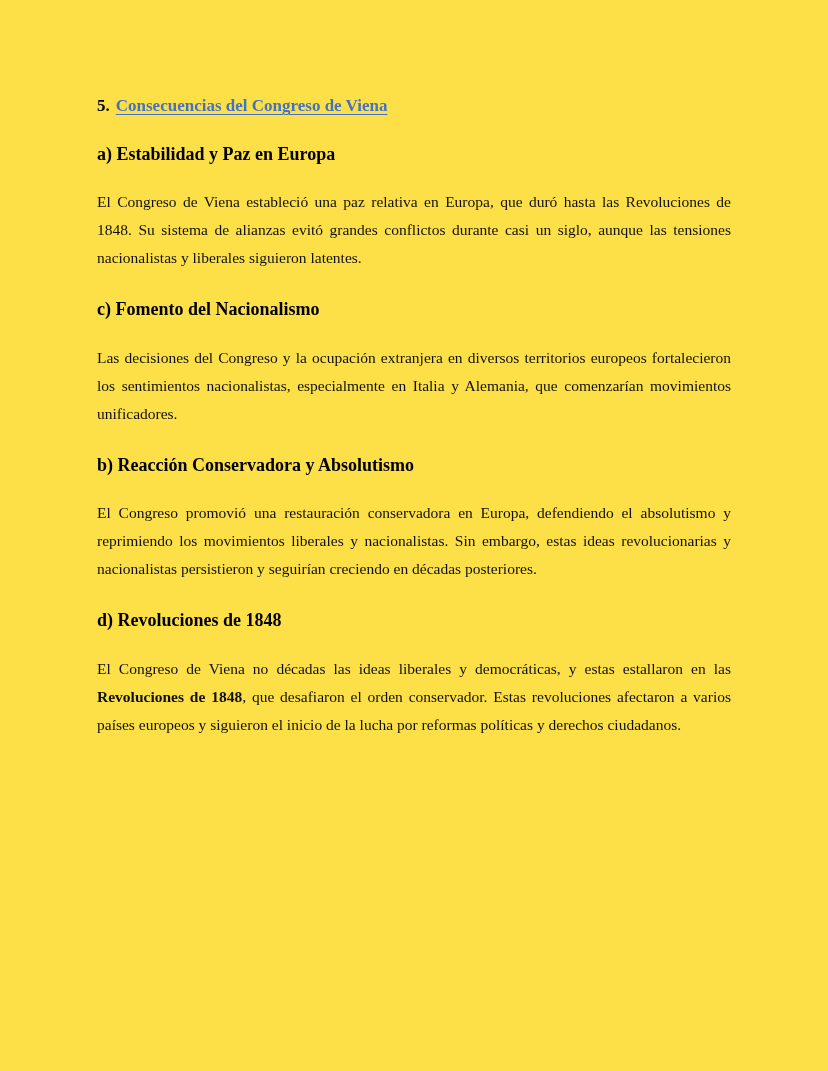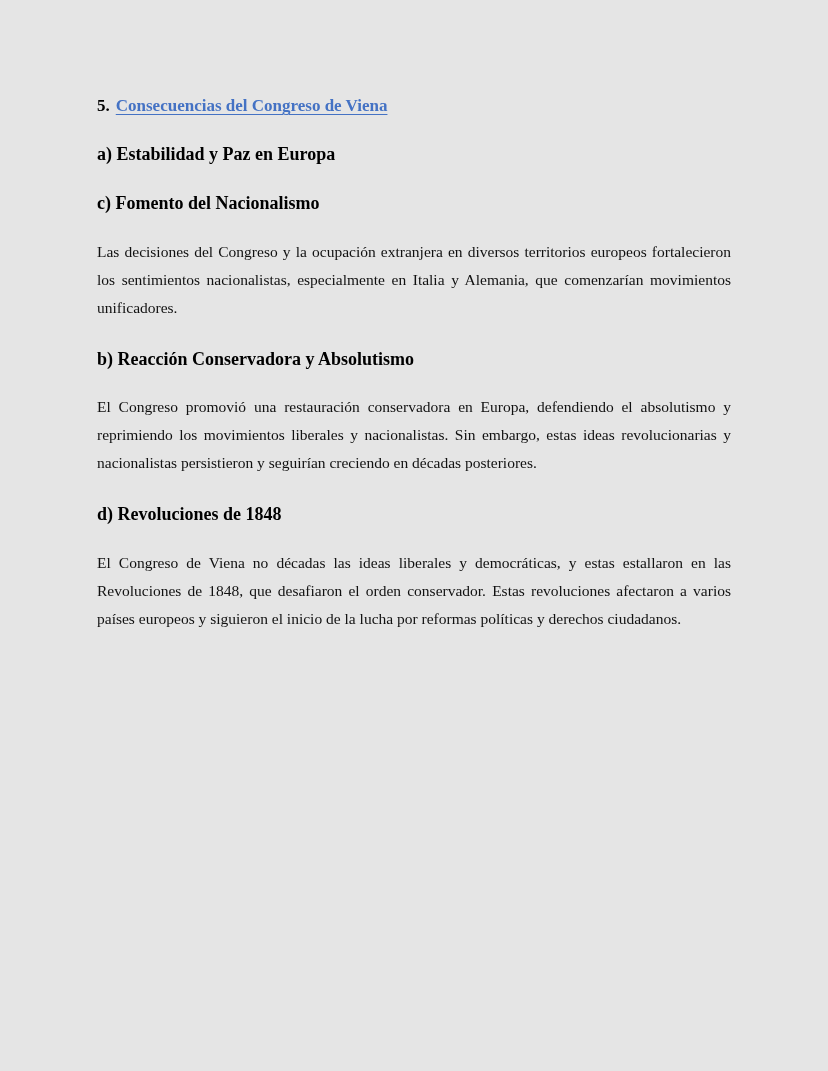--- a/index.html
+++ b/index.html
@@ -12,21 +12,21 @@
     height: 1071px;
     overflow: hidden;
     font-family: "Liberation Serif", "DejaVu Serif", serif;
     color: #1a1a1a;
   }
   .page {
     box-sizing: border-box;
     width: 828px;
     height: 1071px;
     padding: 95px 97px 60px 97px;
-    background: #e5e5e5;
+    background: #fde047;
   }
   .doc-heading {
     font-size: 17px;
     font-weight: bold;
     margin: 0 0 14px 0;
     line-height: 1.3;
   }
   .doc-heading .heading-number {
     color: #000000;
     margin-right: 6px;
@@ -48,34 +48,35 @@
     line-height: 1.3;
   }
   .section-body {
     font-size: 15.5px;
     line-height: 28px;
     text-align: justify;
     margin: 0;
     color: #111111;
   }
   .inline-bold {
-    font-weight: normal;
+    font-weight: bold;
   }
 </style>
 </head>
 <body>
 
 <div class="page">
 
   <h1 class="doc-heading">
     <span class="heading-number">5.</span><span class="heading-title">Consecuencias del Congreso de Viena</span>
   </h1>
 
   <div class="section">
     <h2 class="section-subtitle">a) Estabilidad y Paz en Europa</h2>
+    <p class="section-body">El Congreso de Viena estableció una paz relativa en Europa, que duró hasta las Revoluciones de 1848. Su sistema de alianzas evitó grandes conflictos durante casi un siglo, aunque las tensiones nacionalistas y liberales siguieron latentes.</p>
   </div>
 
   <div class="section">
     <h2 class="section-subtitle">c) Fomento del Nacionalismo</h2>
     <p class="section-body">Las decisiones del Congreso y la ocupación extranjera en diversos territorios europeos fortalecieron los sentimientos nacionalistas, especialmente en Italia y Alemania, que comenzarían movimientos unificadores.</p>
   </div>
 
   <div class="section">
     <h2 class="section-subtitle">b) Reacción Conservadora y Absolutismo</h2>
     <p class="section-body">El Congreso promovió una restauración conservadora en Europa, defendiendo el absolutismo y reprimiendo los movimientos liberales y nacionalistas. Sin embargo, estas ideas revolucionarias y nacionalistas persistieron y seguirían creciendo en décadas posteriores.</p>

